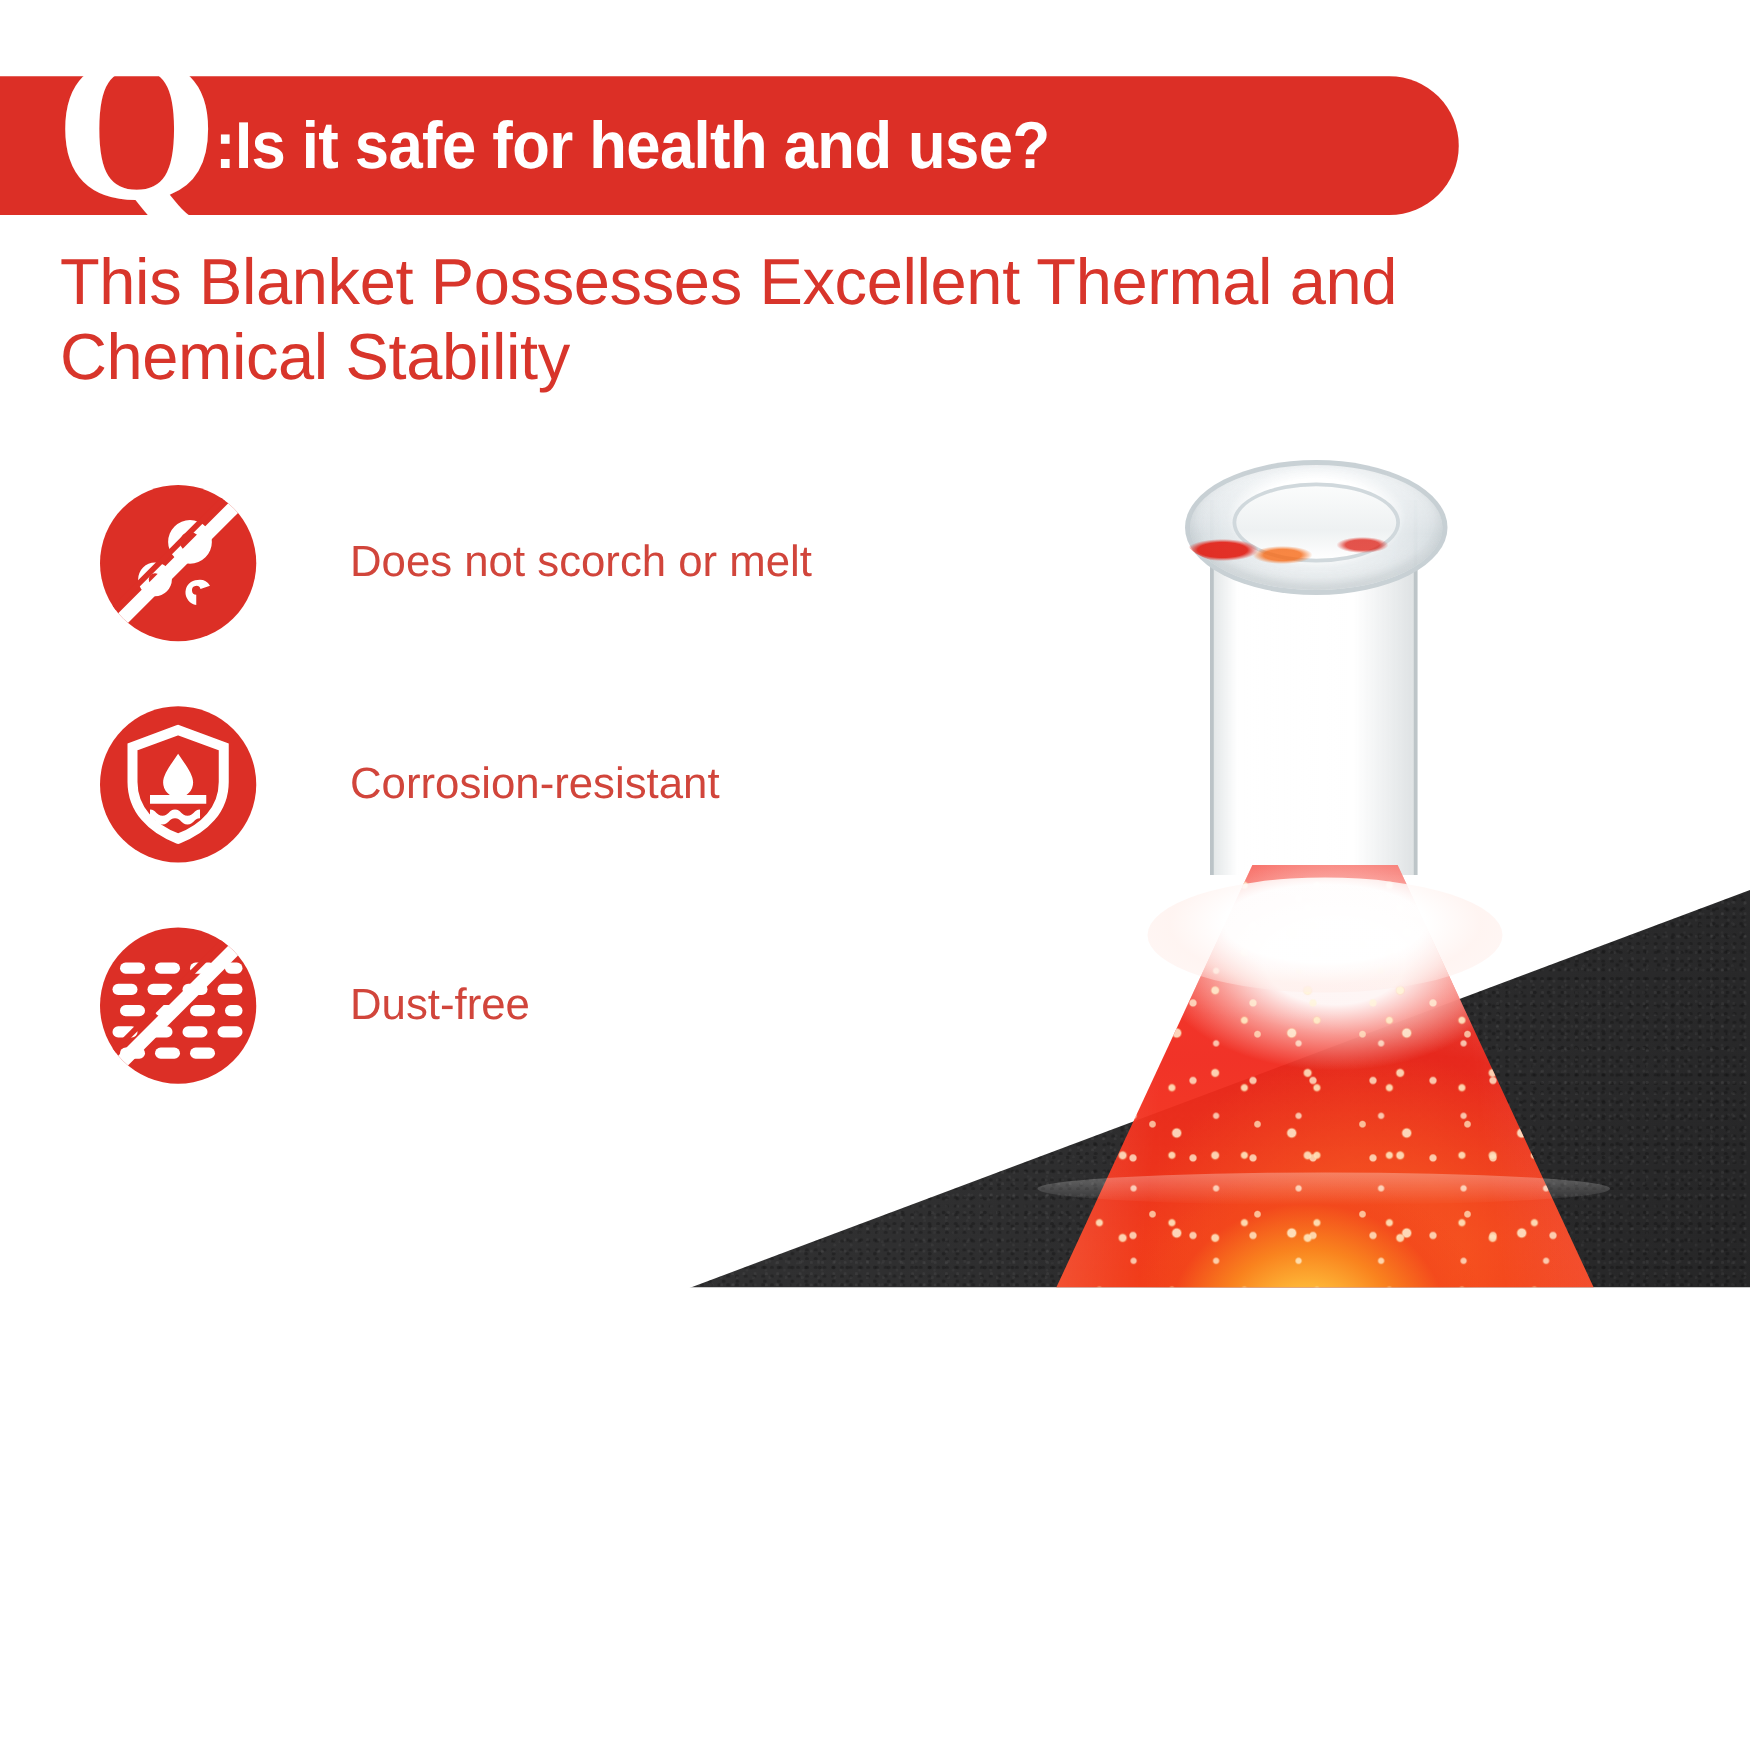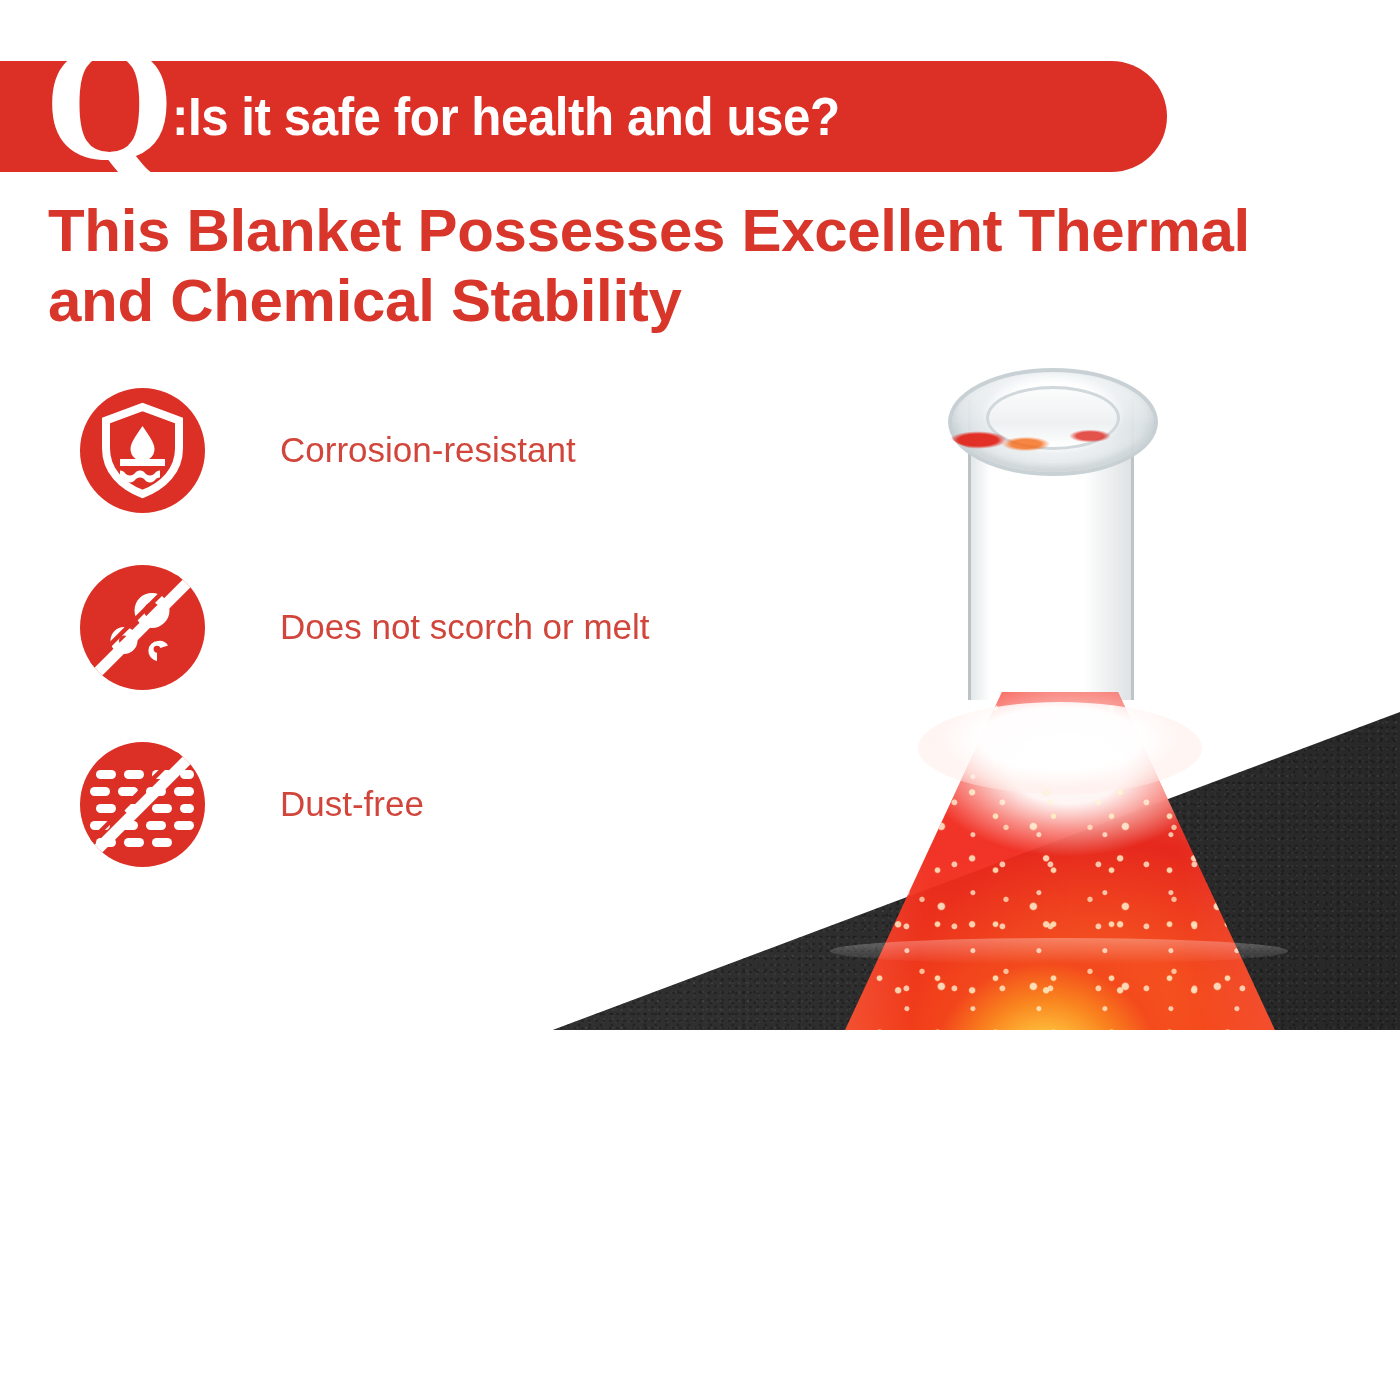--- a/index.html
+++ b/index.html
@@ -196,22 +196,22 @@
     font-weight: bold;
     line-height: 1;
   }
 
   
   .headline {
     position: absolute;
     left: 48px; top: 196px;
     width: 1290px;
     color: #d8352b;
-    font-size: 60px;
-    font-weight: bold;
+    font-size: 52px;
+    font-weight: normal;
     line-height: 1.16;
     letter-spacing: -0.3px;
   }
 
   
   .features {
     position: absolute;
     left: 80px; top: 388px;
     width: 700px;
   }
@@ -274,46 +274,46 @@
     <div class="flask-glass-hl"></div>
   </div>
 
   <div class="banner"></div>
   <div class="banner-text">:Is it safe for health and use?</div>
   <div class="banner-q">Q</div>
 
   <div class="headline">This Blanket Possesses Excellent Thermal and Chemical Stability</div>
 
   <div class="features">
-
-    <div class="feature">
-      <div class="f-icon">
-        <svg viewBox="0 0 125 125" aria-hidden="true">
-          <path d="M62.5 19 26 32.5v28c0 22 15.5 37.5 36.5 45.5C83.5 98 99 82.5 99 60.5v-28L62.5 19z" fill="none" stroke="#ffffff" stroke-width="8"></path>
-          <path d="M62.5 38c-6 9-12 16.5-12 23a12 12 0 0 0 24 0c0-6.5-6-14-12-23z" fill="#ffffff"></path>
-          <path d="M40 71h45v7H40z" fill="#ffffff"></path>
-          <path d="M40 82.5c5 0 5 5 10 5s5-5 10-5 5 5 10 5 5-5 10-5v7c-5 0-5 5-10 5s-5-5-10-5-5 5-10 5-5-5-10-5z" fill="#ffffff"></path>
-        </svg>
-      </div>
-      <div class="f-label">Corrosion-resistant</div>
-    </div>
 
     <div class="feature">
       <div class="f-icon">
         <svg viewBox="0 0 125 125" aria-hidden="true">
           <g fill="#ffffff">
             <path d="M72 28a17.5 17.5 0 1 0 0 35 17.5 17.5 0 0 0 0-35zm0 9.5a8 8 0 1 1 0 16 8 8 0 0 1 0-16z"></path>
             <path d="M44 62a13.5 13.5 0 1 0 0 27 13.5 13.5 0 0 0 0-27zm0 8.5a5 5 0 1 1 0 10 5 5 0 0 1 0-10z"></path>
             <path d="M78 76a10 10 0 0 0-1 19.9v-8.2a3.5 3.5 0 1 1 3.4-4.6l7.6-2.6A10 10 0 0 0 78 76z"></path>
           </g>
           <rect x="-8" y="57" width="150" height="11" fill="#ffffff" transform="rotate(-45 62.5 62.5)"></rect>
           <rect x="-8" y="57" width="150" height="4.5" fill="#dc2f26" transform="rotate(-45 62.5 62.5) translate(0 -7.5)"></rect>
         </svg>
       </div>
       <div class="f-label">Does not scorch or melt</div>
+    </div>
+
+    <div class="feature">
+      <div class="f-icon">
+        <svg viewBox="0 0 125 125" aria-hidden="true">
+          <path d="M62.5 19 26 32.5v28c0 22 15.5 37.5 36.5 45.5C83.5 98 99 82.5 99 60.5v-28L62.5 19z" fill="none" stroke="#ffffff" stroke-width="8"></path>
+          <path d="M62.5 38c-6 9-12 16.5-12 23a12 12 0 0 0 24 0c0-6.5-6-14-12-23z" fill="#ffffff"></path>
+          <path d="M40 71h45v7H40z" fill="#ffffff"></path>
+          <path d="M40 82.5c5 0 5 5 10 5s5-5 10-5 5 5 10 5 5-5 10-5v7c-5 0-5 5-10 5s-5-5-10-5-5 5-10 5-5-5-10-5z" fill="#ffffff"></path>
+        </svg>
+      </div>
+      <div class="f-label">Corrosion-resistant</div>
     </div>
 
     <div class="feature">
       <div class="f-icon">
         <svg viewBox="0 0 125 125" aria-hidden="true">
           <g fill="#ffffff">
             <rect x="16" y="28" width="20" height="9" rx="4.5"></rect>
               <rect x="44" y="28" width="20" height="9" rx="4.5"></rect>
             <rect x="72" y="28" width="20" height="9" rx="4.5"></rect>
               <rect x="100" y="28" width="14" height="9" rx="4.5"></rect>

